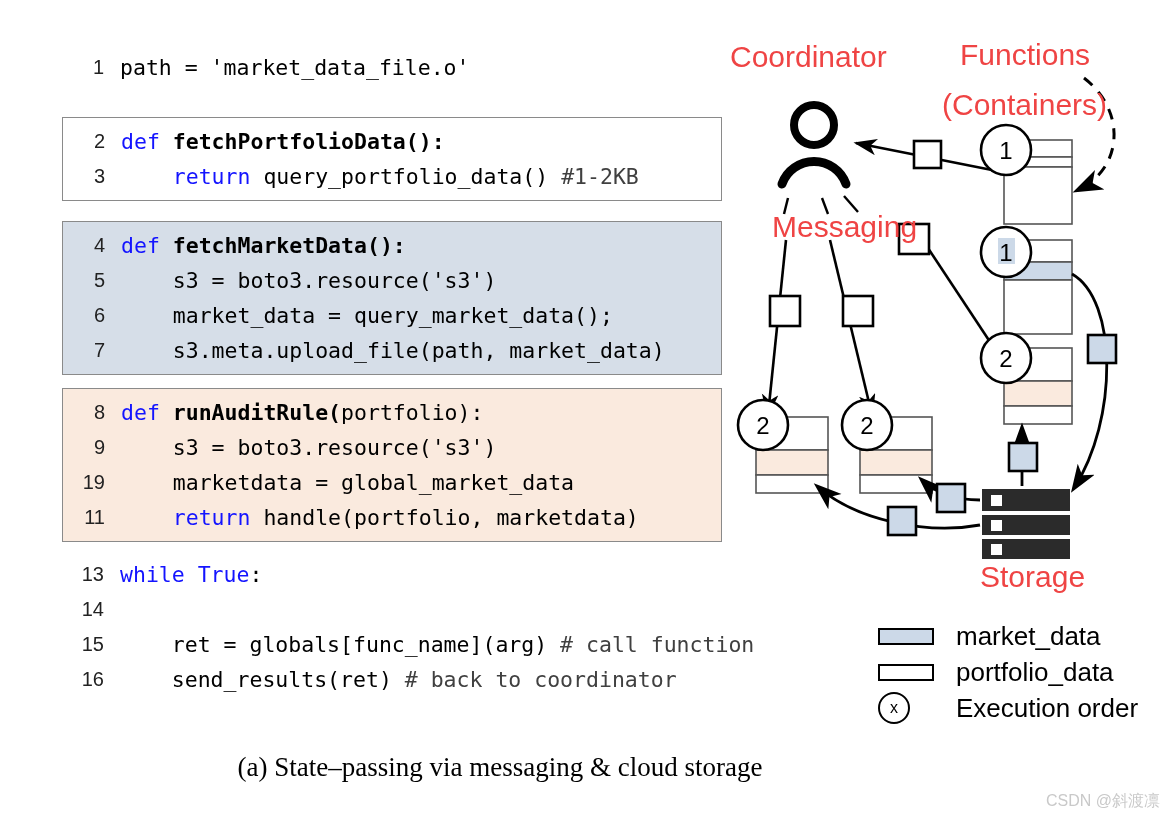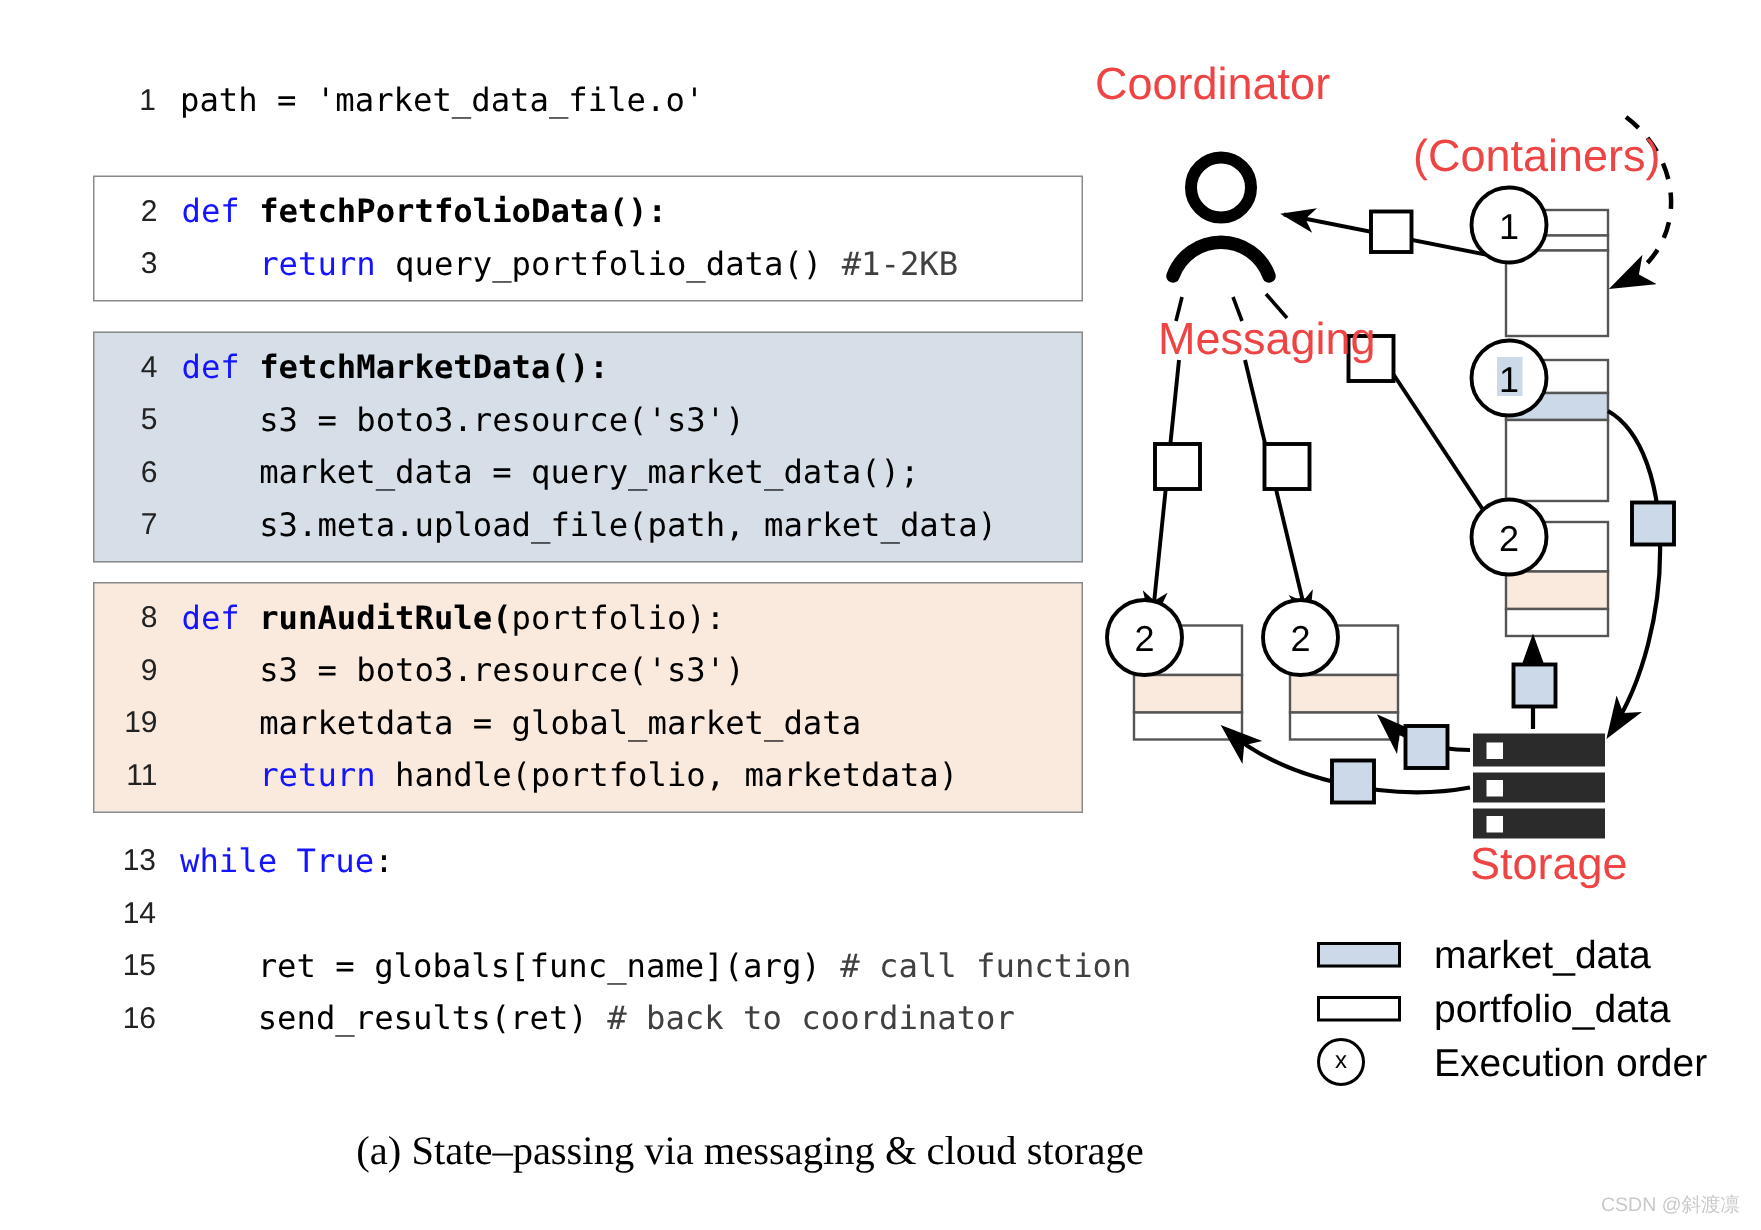--- a/index.html
+++ b/index.html
@@ -74,21 +74,21 @@
     text-align: center;
     font-family: Liberation Serif, serif;
     font-size: 27px;
     color: #000;
     font-weight: 500;
   }
   .watermark {
     position: absolute;
     right: 14px; bottom: 8px;
     font-family: "Liberation Sans", sans-serif;
-    font-size: 13px;
+    font-size: 16px;
     color: #c9c9c9;
     white-space: nowrap;
   }
 
   
   .legend { position: absolute; left: 878px; top: 618px; width: 296px; }
   .legend-row {
     position: relative;
     height: 36px;
     display: flex;
@@ -276,20 +276,21 @@
       <text x="37" y="434" text-anchor="middle" font-family="Liberation Sans, sans-serif" font-size="24" fill="#000">2</text>
     </g>
     <g>
       <circle cx="141" cy="425" r="25" fill="#fff" stroke="#000" stroke-width="2.6"></circle>
       <text x="141" y="434" text-anchor="middle" font-family="Liberation Sans, sans-serif" font-size="24" fill="#000">2</text>
     </g>
   </svg>
 
   <div class="dg-label" style="left:730px; top:40px; font-size:30px;">Coordinator</div>
 
+  <div class="dg-label" style="left:960px; top:38px; font-size:30px;">Functions</div>
 
   <div class="dg-label" style="left:942px; top:88px; font-size:30px;">(Containers)</div>
 
   <div class="dg-label" style="left:772px; top:210px; font-size:30px;">Messaging</div>
 
   <div class="dg-label" style="left:980px; top:560px; font-size:30px;">Storage</div>
 
   <div class="legend">
     <div class="legend-row">
       <span class="legend-swatch-wrap">

